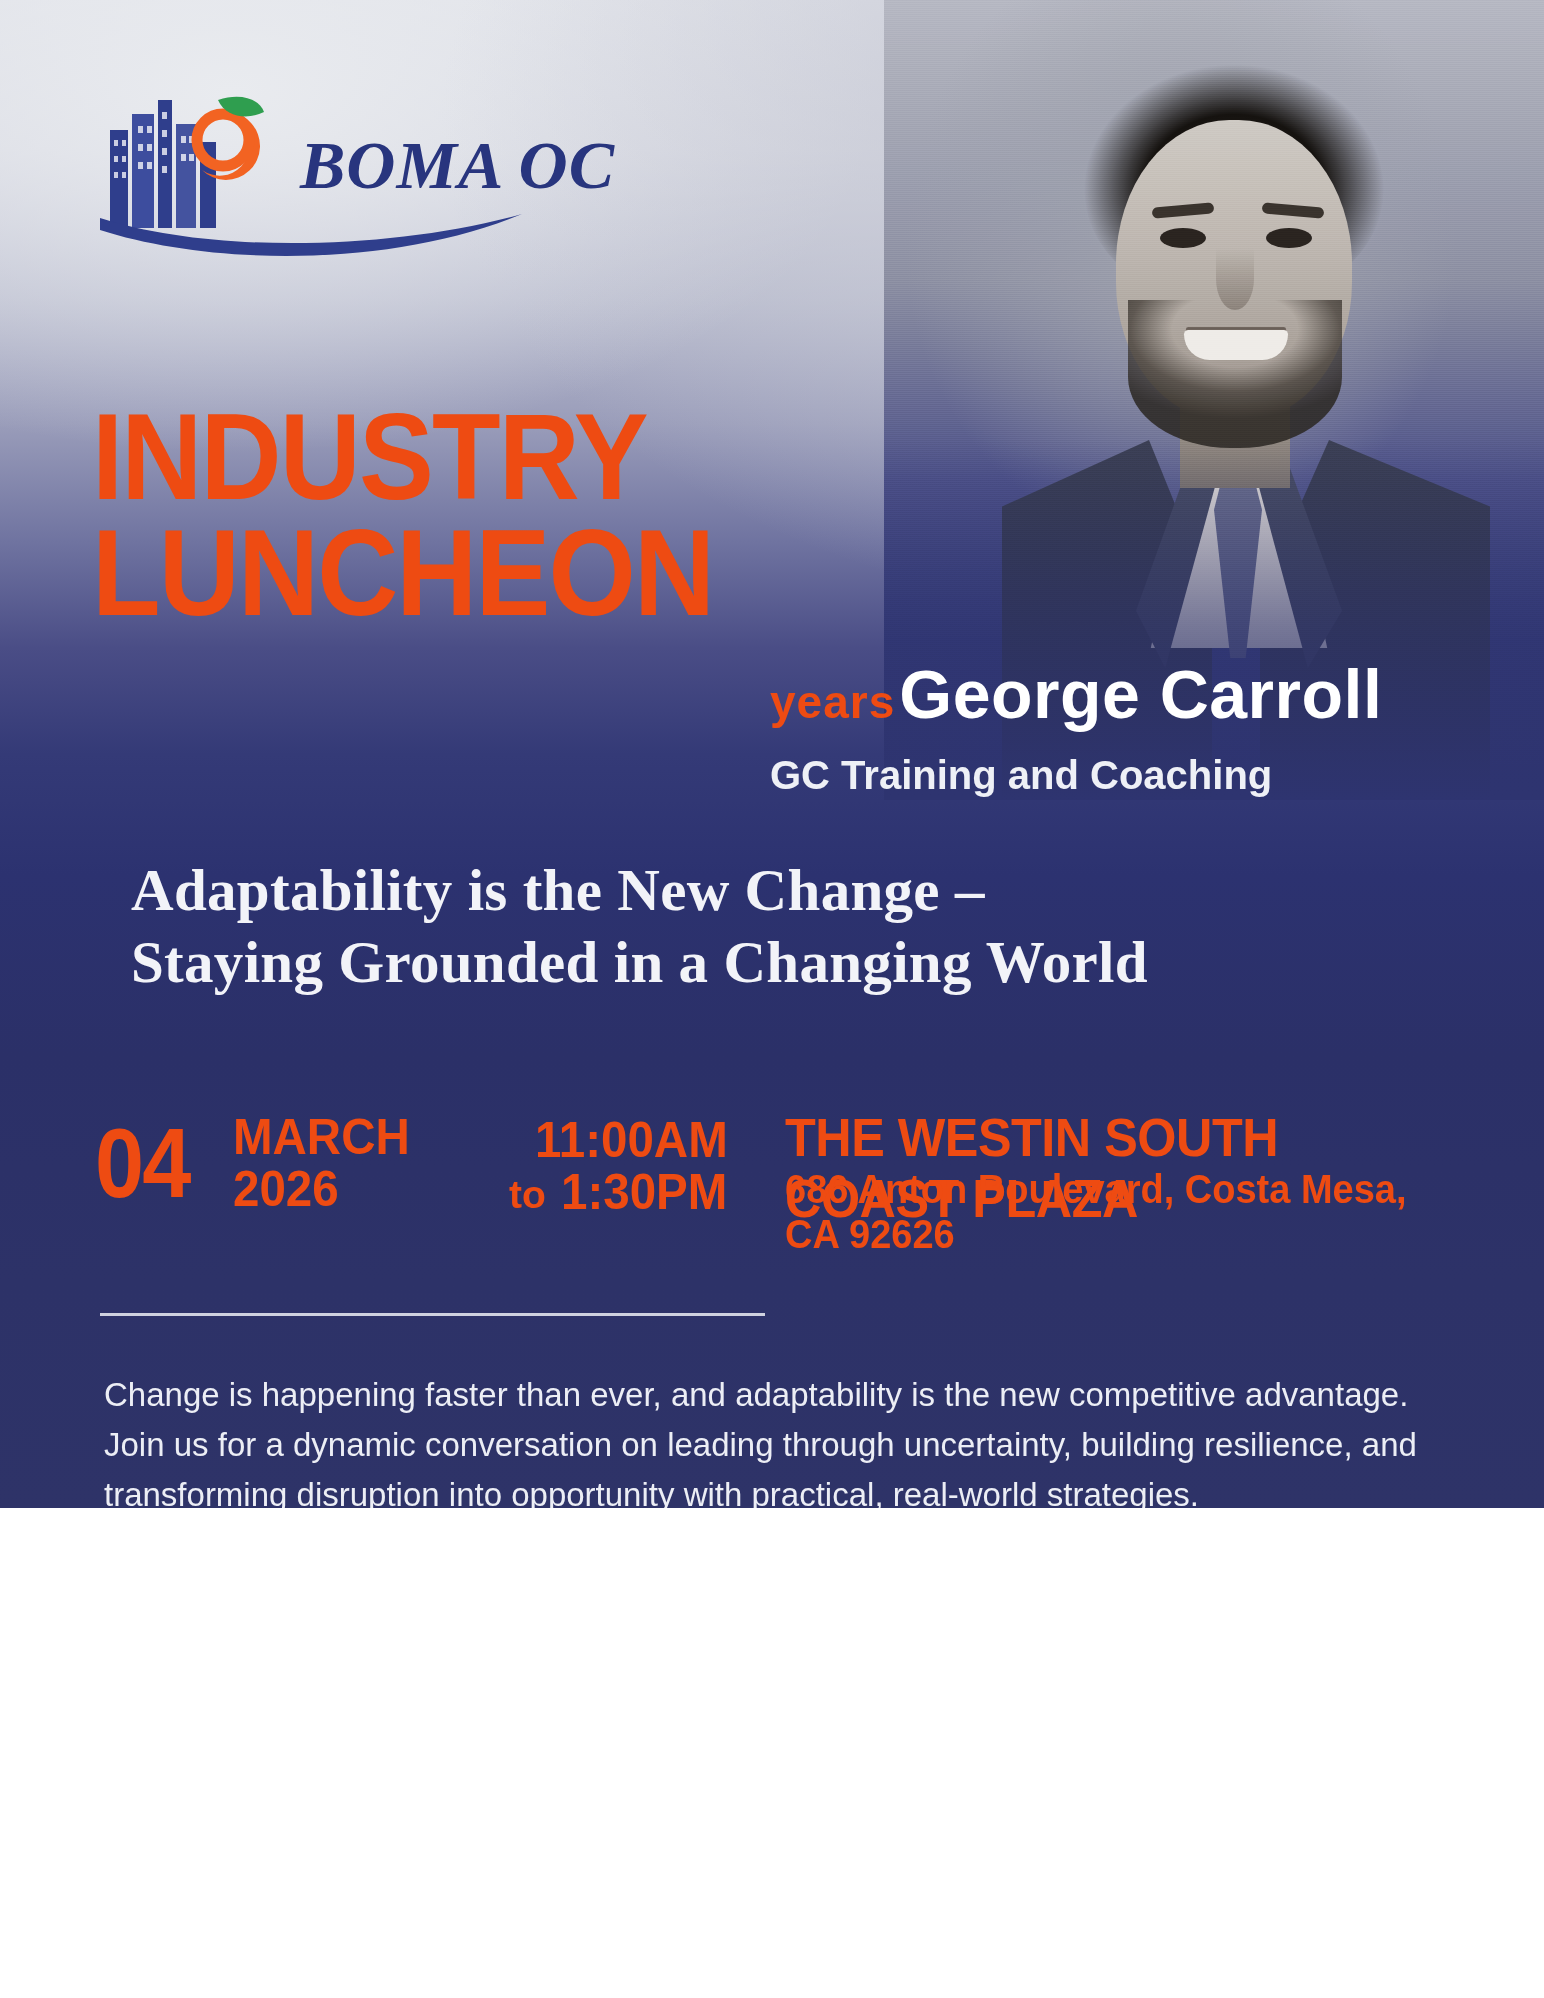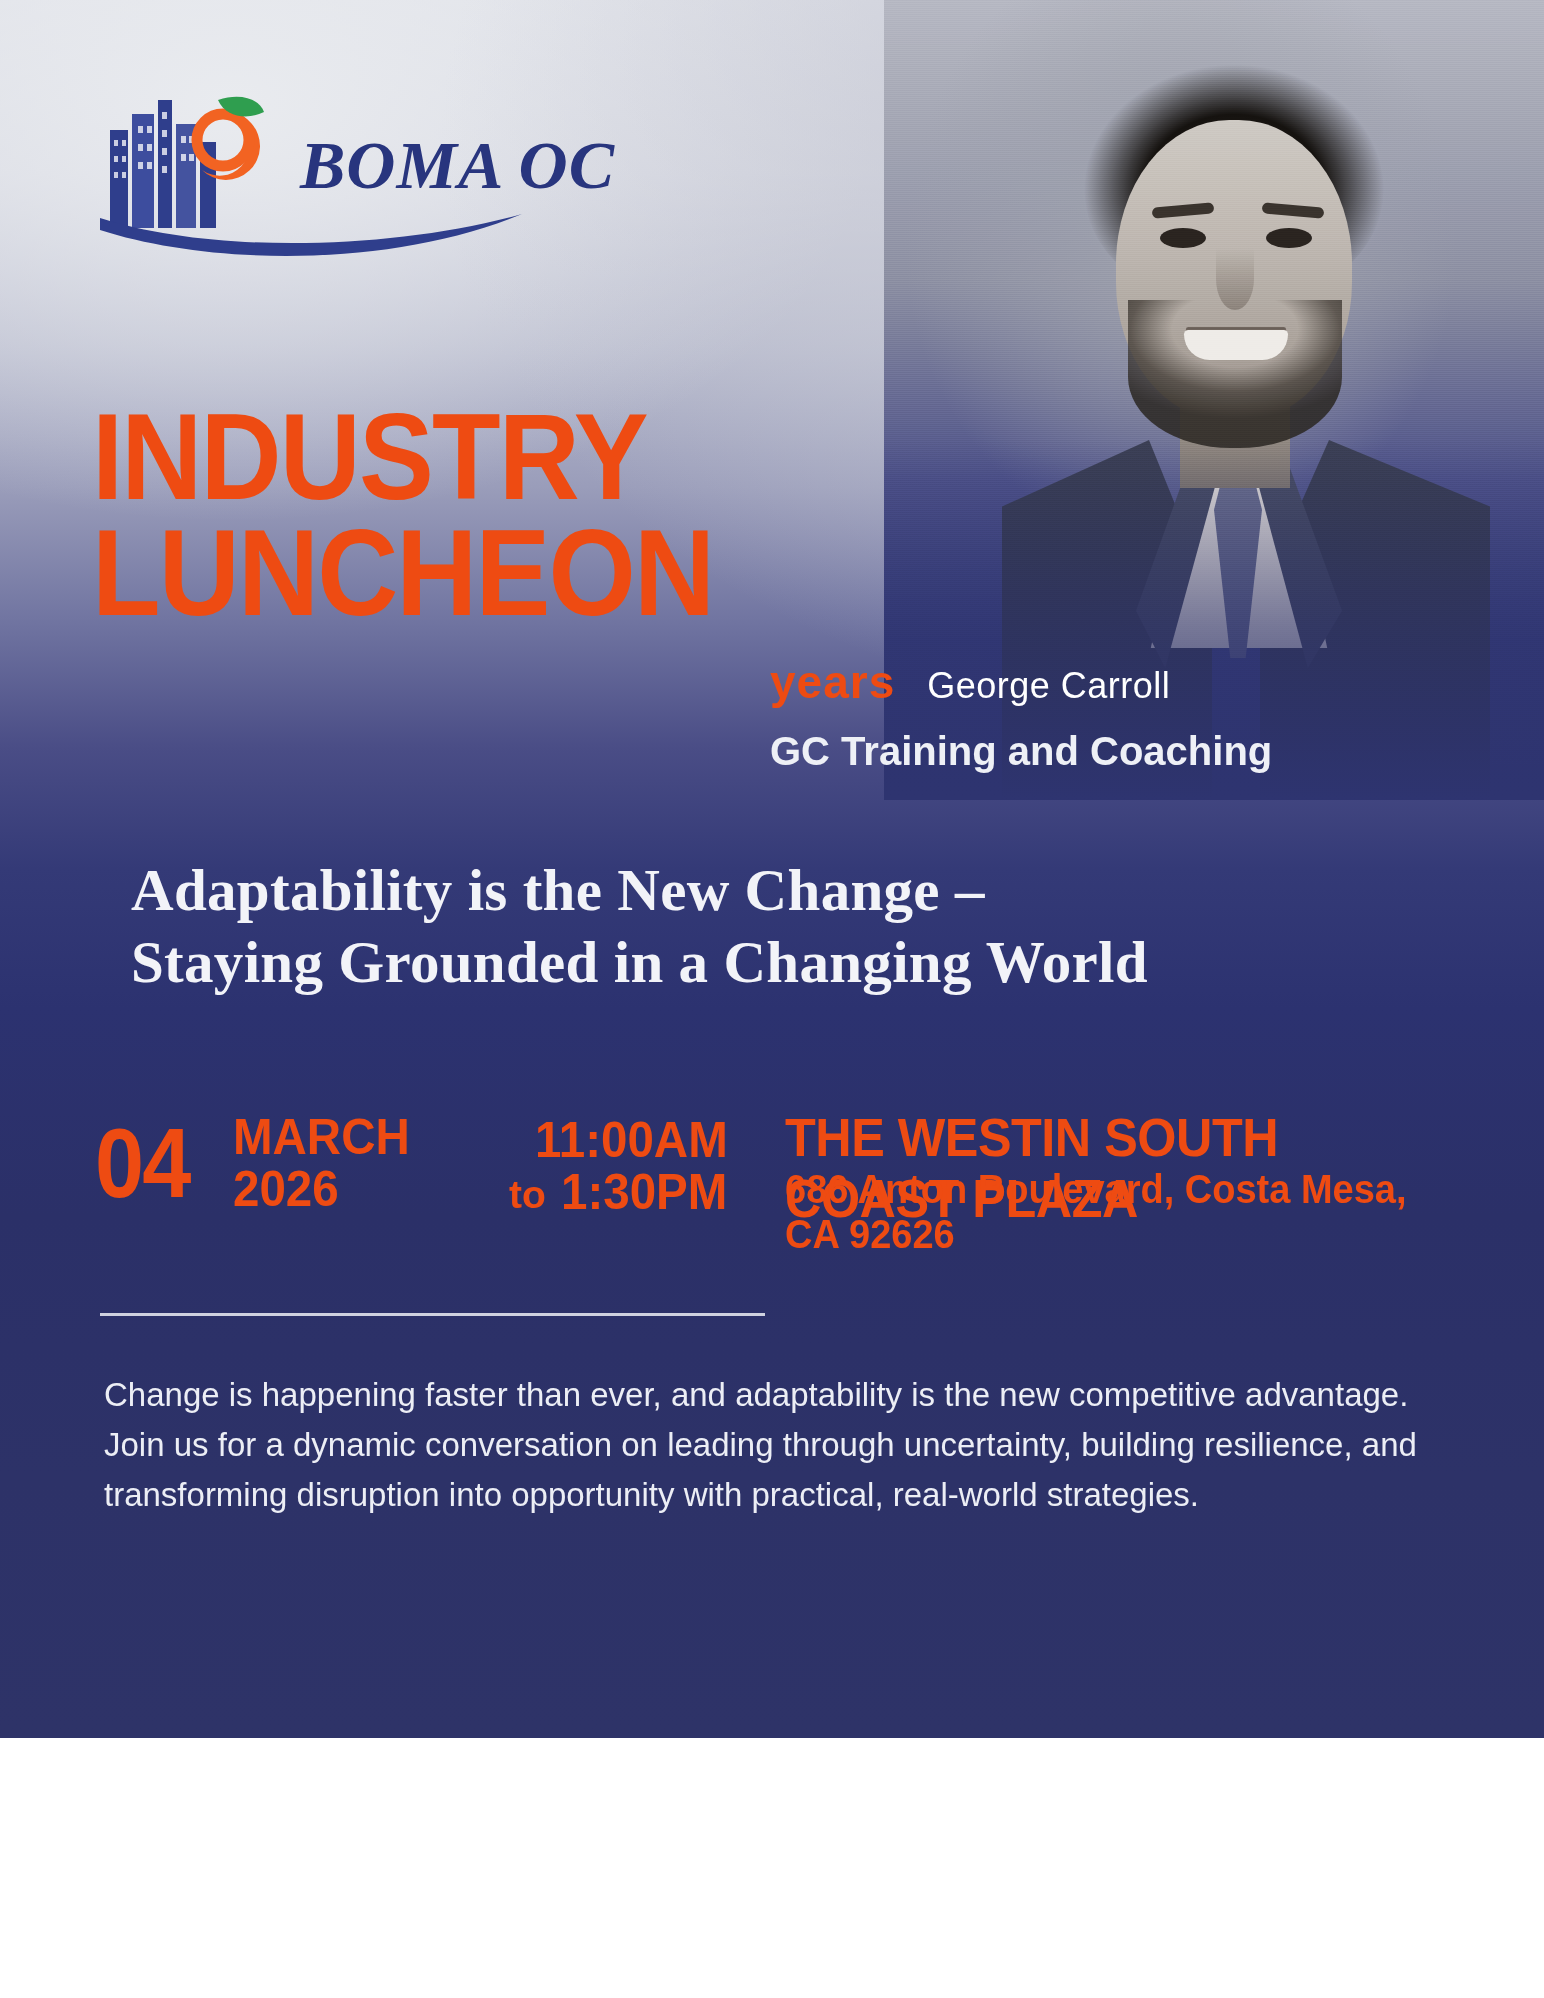--- a/index.html
+++ b/index.html
@@ -3,21 +3,21 @@
 <meta charset="utf-8">
 <style>
   * { margin:0; padding:0; box-sizing:border-box; }
   html, body {
     width:1544px; height:1998px;
     font-family:"Liberation Sans", sans-serif;
     overflow:hidden;
   }
   #flyer {
     position:relative;
-    width:1544px; height:1738px;
+    width:1544px; height:1508px;
     background:
       radial-gradient(ellipse 90% 60% at 78% 8%, #c9cbd6 0%, rgba(201,203,214,0) 55%),
       radial-gradient(ellipse 70% 40% at 15% 6%, #e9ebef 0%, rgba(233,235,239,0) 60%),
       linear-gradient(180deg,
         #dfe1e8 0%,
         #d4d6e0 10%,
         #b9bcce 20%,
         #9a9dba 28%,
         #6f73a0 36%,
         #4a4d86 43%,
@@ -140,23 +140,23 @@
   
   .speaker {
     position:absolute; left:770px; top:655px; width:700px;
   }
   .speaker-line1 { white-space:nowrap; }
   .sp-with {
     font-size:46px; font-weight:bold; color:#ee4b12;
     font-family:"Liberation Sans", sans-serif; letter-spacing:1px;
   }
   .sp-name {
-    font-size:36px; font-weight:normal; color:#ffffff;
+    font-size:68px; font-weight:bold; color:#ffffff;
     font-family:"Liberation Sans", sans-serif; letter-spacing:.5px;
-    margin-left:32px;
+    margin-left:4px;
   }
   .sp-org {
     margin-top:20px;
     font-size:40px; font-weight:bold; color:#eef0f6;
     font-family:"Liberation Sans", sans-serif;
   }
 
   
   .title {
     position:absolute; left:95px; top:855px; width:1380px;

